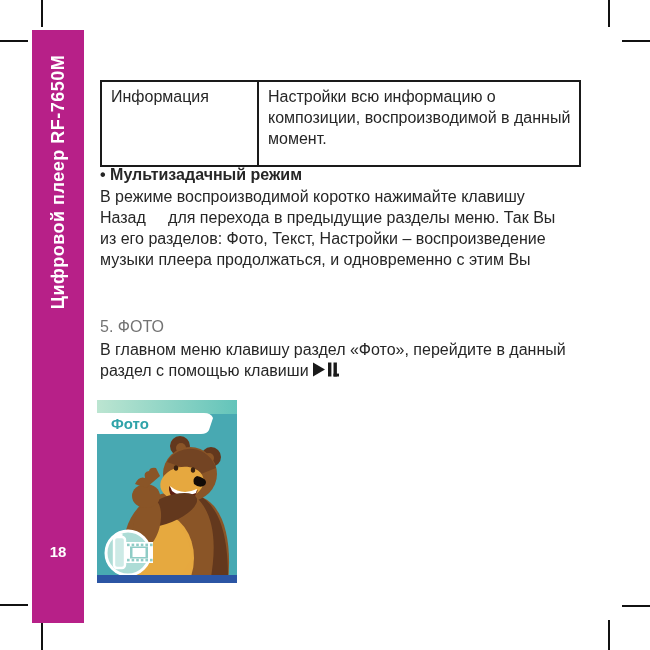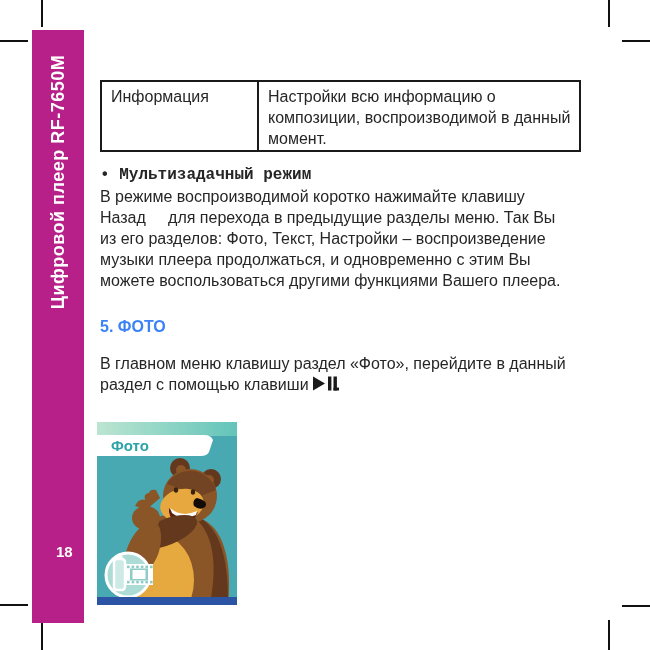--- a/index.html
+++ b/index.html
@@ -8,38 +8,38 @@
     font-family:"Liberation Sans", sans-serif;color:#262626;overflow:hidden;
   }
   .crop{position:absolute;background:#111;}
   
   .sidebar{position:absolute;left:32px;top:30px;width:52px;height:593px;background:#b72088;}
   .sidebar-title{
     position:absolute;left:50%;top:152px;transform:translate(-50%,-50%) rotate(-90deg);
     white-space:nowrap;color:#ffffff;font-weight:bold;font-size:18px;letter-spacing:.5px;
   }
   .page-number{
-    position:absolute;left:0;top:513px;width:100%;text-align:left;
-    color:#ffffff;font-weight:bold;font-size:15px;padding-left:24px;
+    position:absolute;left:0;top:513px;width:100%;text-align:center;
+    color:#ffffff;font-weight:bold;font-size:15px;
   }
   .info-table{
     position:absolute;left:100px;top:80px;width:481px;
     border-collapse:collapse;font-size:16px;line-height:21px;color:#262626;
   }
-  .info-table td{border:2px solid #1a1a1a;vertical-align:top;padding:4px 8px 1px 9px;}
+  .info-table td{border:2px solid #1a1a1a;vertical-align:top;padding:4px 8px 16px 9px;}
   .info-table td.term{width:138px;}
   .section{position:absolute;left:100px;width:482px;font-size:16px;line-height:21px;}
   .section .line{white-space:nowrap;}
   .multitask{top:164px;}
-  .multitask .heading{font-weight:bold;line-height:22px;font-family:Liberation Mono, monospace;}
+  .multitask .heading{font-weight:bold;line-height:22px;}
   .photo{top:317px;}
-  .photo .heading{font-weight:bold;color:#3b82f6;line-height:20px;margin-bottom:16px;}
+  .photo .heading{font-weight:normal;color:#737373;line-height:20px;margin-bottom:2px;}
   .playpause{display:inline-block;vertical-align:-1px;margin-left:4px;}
   
-  .shot{position:absolute;left:97px;top:422px;width:128px;height:183px;}
+  .shot{position:absolute;left:97px;top:400px;width:128px;height:183px;}
 </style>
 </head>
 <body>
 
 <div class="crop" style="left:41px;top:0;width:2px;height:27px;"></div>
 <div class="crop" style="left:0;top:40px;width:28px;height:2px;"></div>
 <div class="crop" style="left:608px;top:0;width:2px;height:27px;"></div>
 <div class="crop" style="left:622px;top:40px;width:28px;height:2px;"></div>
 <div class="crop" style="left:0;top:604px;width:28px;height:2px;"></div>
 <div class="crop" style="left:41px;top:623px;width:2px;height:27px;"></div>
@@ -63,21 +63,20 @@
   </tr>
 </tbody>
   </table>
 
 <div class="section multitask">
   <div class="heading">• Мультизадачный режим</div>
   <div class="line">В режиме воспроизводимой коротко нажимайте клавишу</div>
   <div class="line">Назад&nbsp;&nbsp;&nbsp;&nbsp; для перехода в предыдущие разделы меню. Так Вы</div>
   <div class="line">из его разделов: Фото, Текст, Настройки – воспроизведение</div>
   <div class="line">музыки плеера продолжаться, и одновременно с этим Вы</div>
-  <div class="line">можете воспользоваться другими функциями Вашего плеера.</div>
 </div>
 
 <div class="section photo">
   <div class="heading">5. ФОТО</div>
   <div class="line">В главном меню клавишу раздел «Фото», перейдите в данный</div>
   <div class="line">
     <span>раздел с помощью клавиши</span><span class="playpause"><svg width="26" height="15" viewBox="0 0 26 15">
           <polygon points="0,0.5 12,7.5 0,14.5" fill="#1a1a1a"></polygon>
           <rect x="15" y="0.5" width="3.4" height="14" fill="#1a1a1a"></rect>
           <rect x="20.5" y="0.5" width="3.4" height="14" fill="#1a1a1a"></rect>

